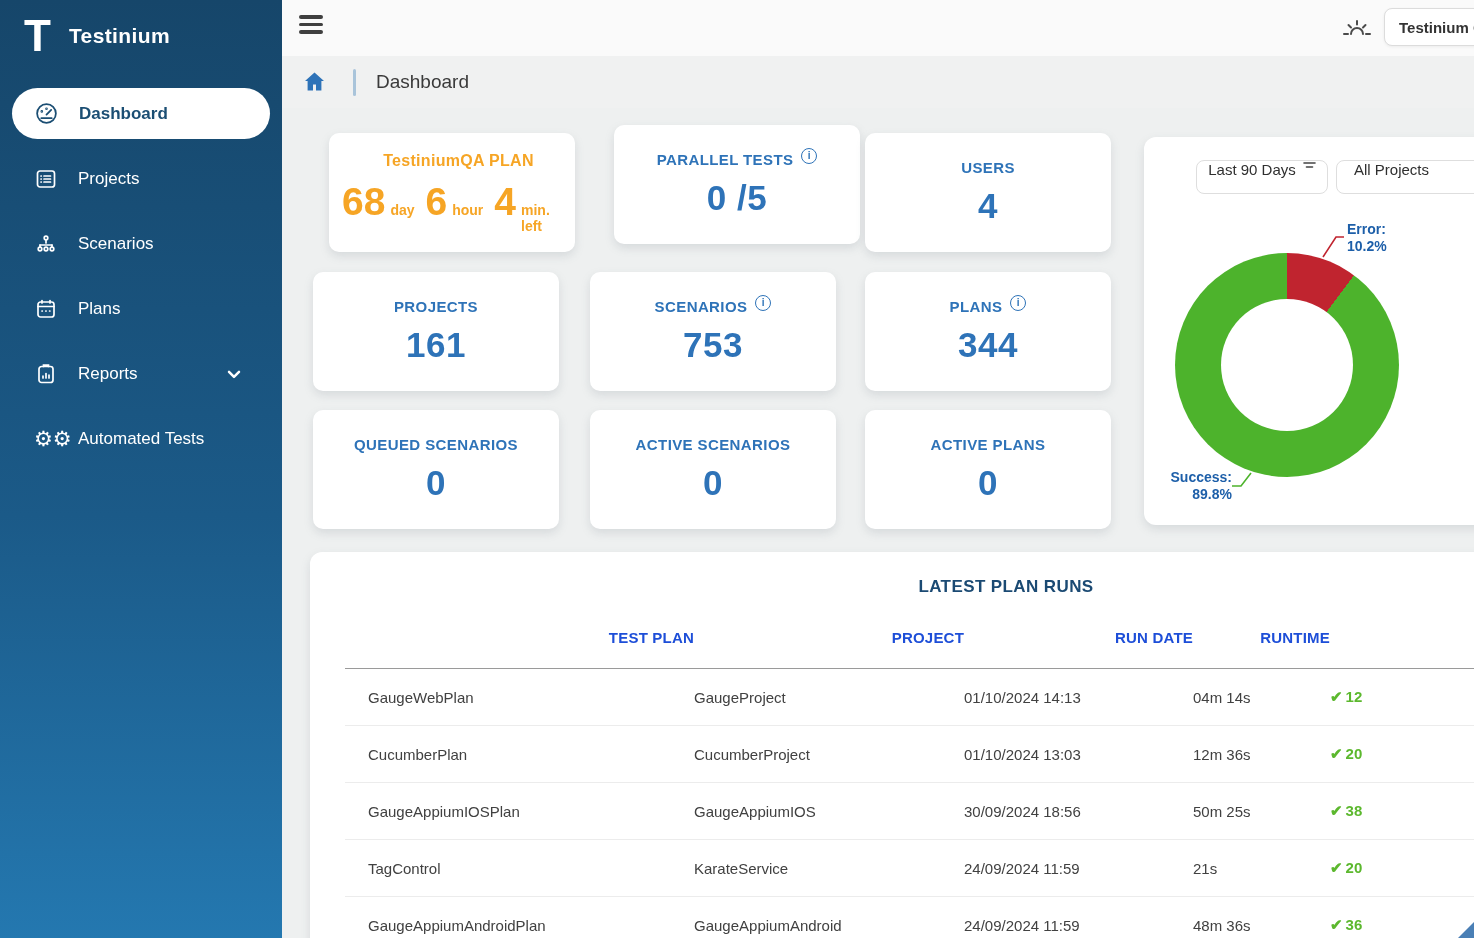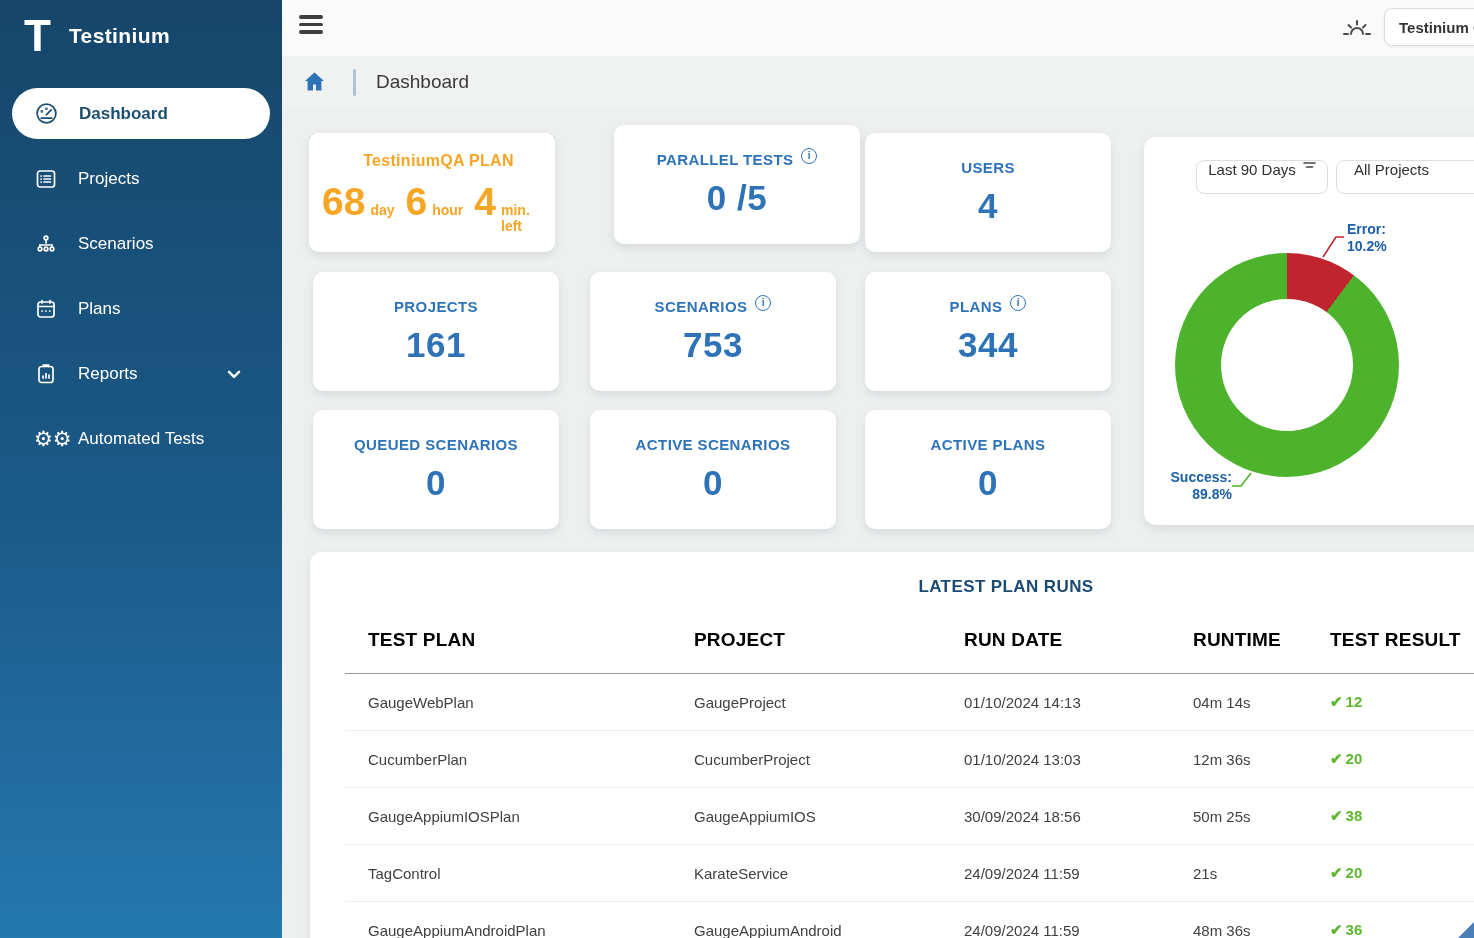--- a/index.html
+++ b/index.html
@@ -44,21 +44,21 @@
   .content { position:absolute; left:282px; top:108px; right:0; bottom:0; background:#eef0f0; }
   .card { position:absolute; width:246px; height:119px; background:#fff; border-radius:10px;
     box-shadow:0 4px 10px rgba(120,130,140,.20); display:flex; flex-direction:column;
     align-items:center; justify-content:center; gap:10px; }
   .card-label { color:#2e73b8; font-size:15px; font-weight:700; letter-spacing:.4px;
     display:flex; align-items:center; }
   .card-value { color:#2e73b8; font-size:35px; font-weight:700; letter-spacing:.5px; }
   .info-i { display:inline-flex; align-items:center; justify-content:center;
     width:16px; height:16px; border:1.6px solid #2e73b8; border-radius:50%;
     font-size:10px; font-weight:700; margin-left:8px; position:relative; top:-4px; }
-  .pos-a{left:27px;top:25px;padding-left:13px;} .pos-b{left:308px;top:17px;margin-left:24px;} .pos-c{left:583px;top:25px;}
+  .pos-a{left:47px;top:25px;padding-left:13px;} .pos-b{left:308px;top:17px;margin-left:24px;} .pos-c{left:583px;top:25px;}
   .pos-d{left:31px;top:164px;} .pos-e{left:308px;top:164px;} .pos-f{left:583px;top:164px;}
   .pos-g{left:31px;top:302px;text-align:right;} .pos-h{left:308px;top:302px;} .pos-i{left:583px;top:302px;}
   .plan-title { color:#f6a525; font-size:16px; font-weight:700; letter-spacing:.3px; }
   .plan-line { color:#f6a525; display:flex; align-items:baseline; gap:5px; }
   .plan-num { font-size:39px; font-weight:700; }
   .plan-unit { font-size:14px; font-weight:700; margin-right:6px; }
 
   
   .chart-panel { position:absolute; left:862px; top:29px; width:356px; height:388px;
     background:#fff; border-radius:12px; box-shadow:0 4px 10px rgba(120,130,140,.20); }
@@ -77,21 +77,21 @@
   .lbl-success { left:4px; top:332px; width:84px; text-align:right; }
   .leader-svg { position:absolute; left:0; top:0; pointer-events:none; }
 
   
   .table-panel { position:absolute; left:28px; top:444px; width:1392px; height:540px;
     background:#fff; border-radius:12px; box-shadow:0 4px 10px rgba(120,130,140,.20); }
   .panel-title { text-align:center; padding-top:25px; color:#1b4a73; font-size:17px;
     font-weight:700; letter-spacing:.4px; }
   table { margin:12px 35px 0; width:calc(100% - 70px); border-collapse:collapse;
     table-layout:fixed; }
-  th { text-align:left; color:#000000; font-size:19px; font-weight:700;
+  th { text-align:right; color:#1d4ed8; font-size:15px; font-weight:700;
     padding:20px 0 22px; letter-spacing:.2px; border-bottom:1.5px solid #9a9a9a; }
   td { padding:19px 0; font-size:15px; color:#414141; border-bottom:1px solid #ececec; }
   th.c1, td.c1 { padding-left:23px; }
   .result { color:#5cb82e; font-weight:700; }
   .check-icon { color:#5cb82e; font-size:15px; margin-right:3px; }
 
   .chat-corner { position:absolute; right:0; bottom:0; width:0; height:0;
     border-left:16px solid transparent; border-bottom:16px solid #4a7fb5; }
 </style>
 </head>

